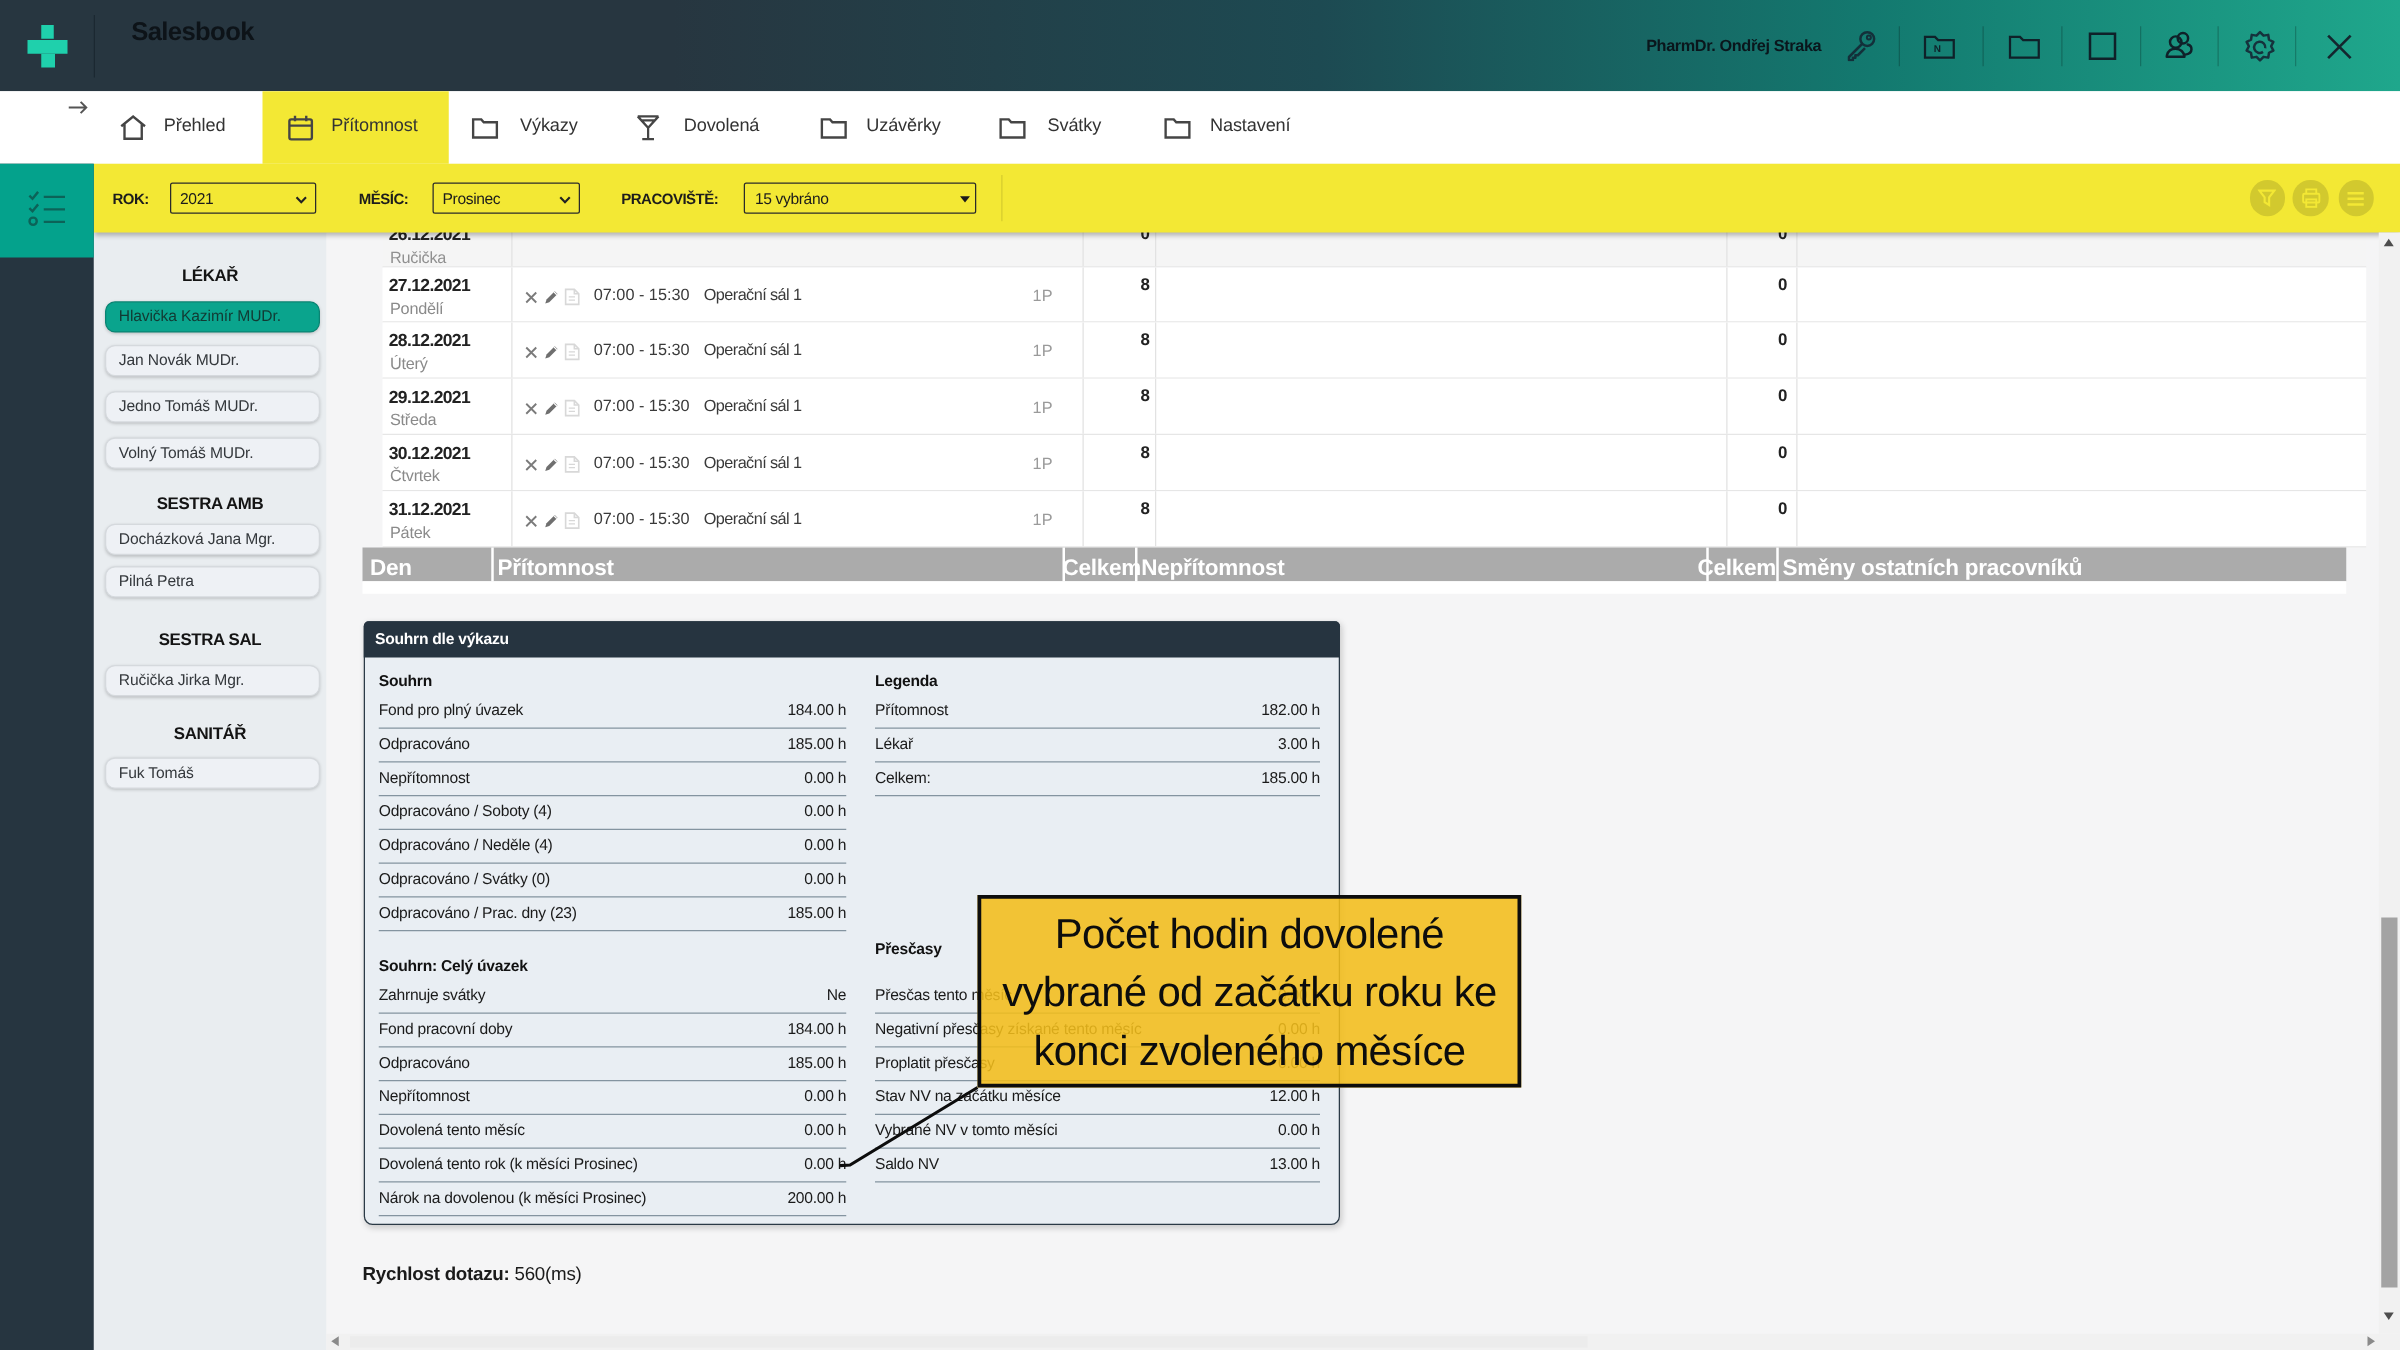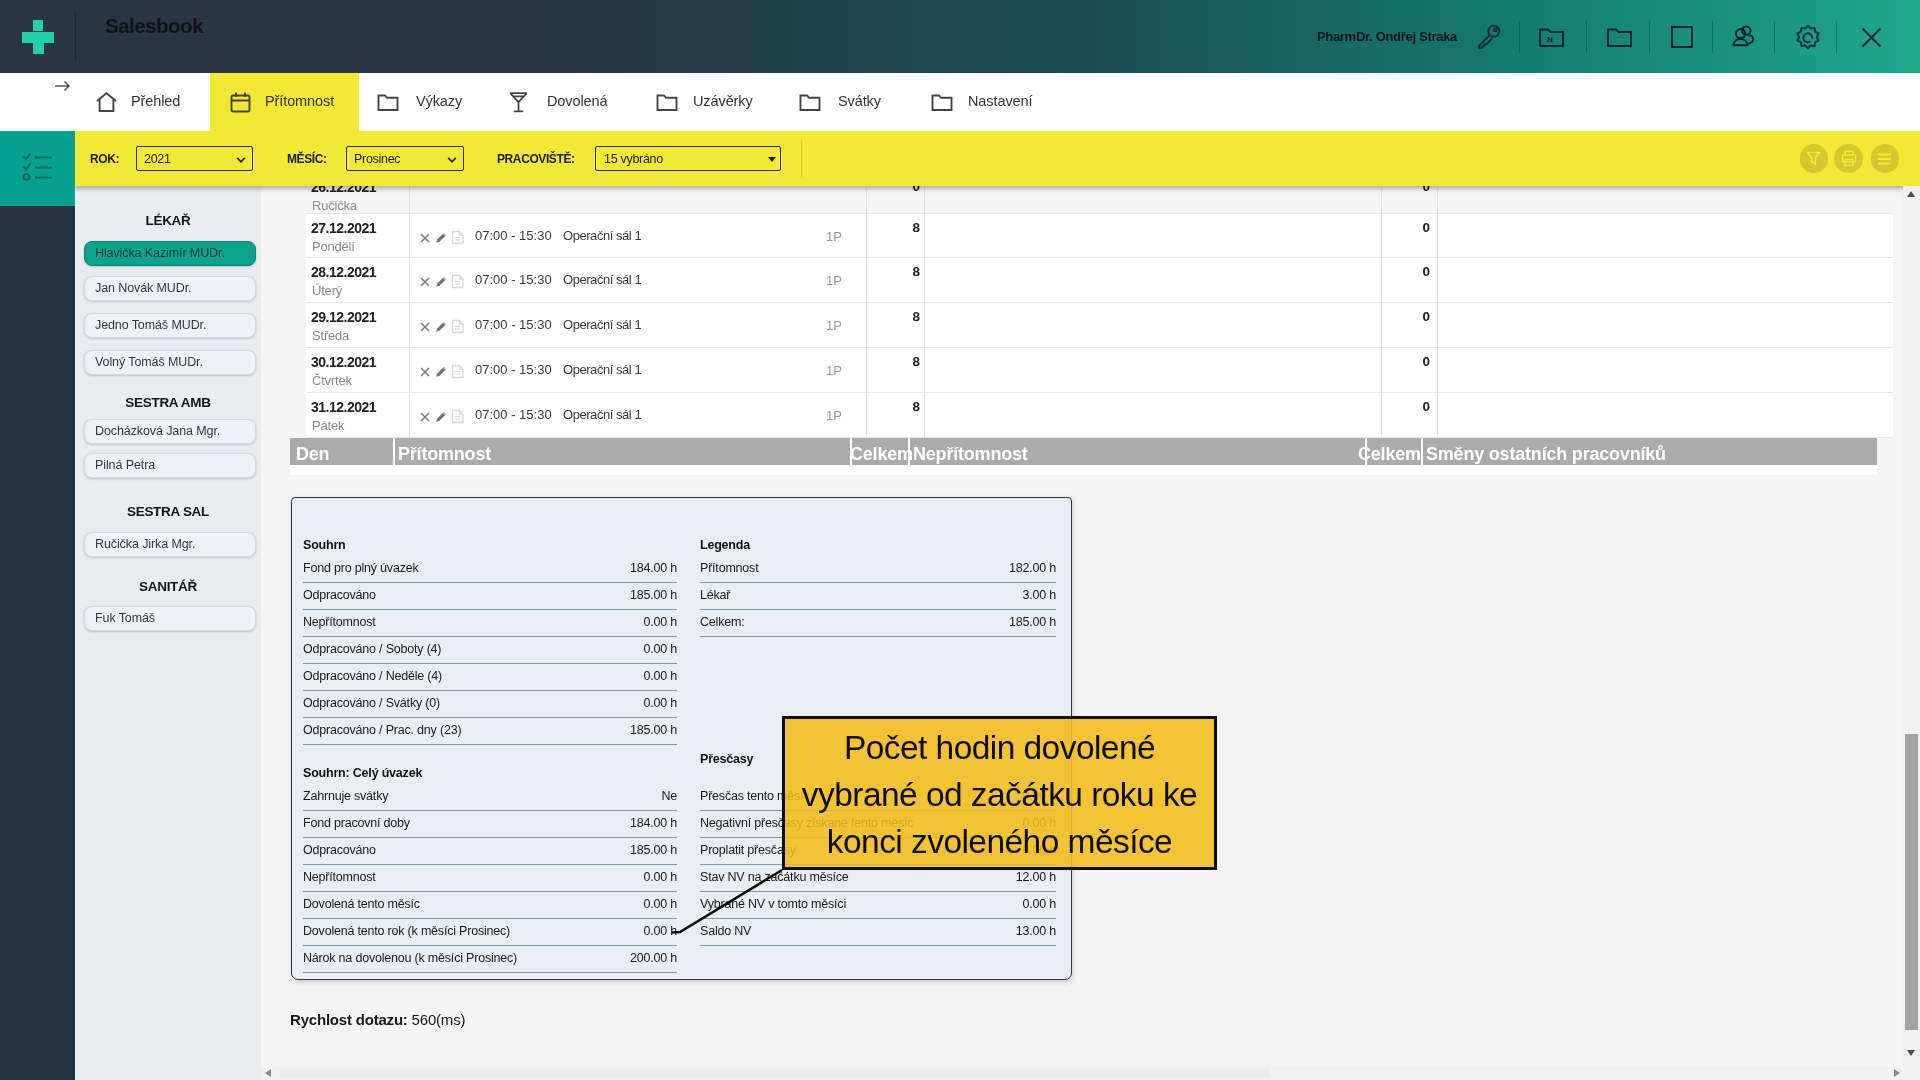--- a/index.html
+++ b/index.html
@@ -186,20 +186,23 @@
     <div class="abs" style="left:103px; top:0; width:2px; height:27px; background:#fff;"></div>
     <div class="abs" style="left:560px; top:0; width:2px; height:27px; background:#fff;"></div>
     <div class="abs" style="left:618px; top:0; width:2px; height:27px; background:#fff;"></div>
     <div class="abs" style="left:1075px; top:0; width:2px; height:27px; background:#fff;"></div>
     <div class="abs" style="left:1131px; top:0; width:2px; height:27px; background:#fff;"></div>
   </div>
   <div class="abs" style="top:296px; left:0; width:1587px; height:10px; background:#fff;"></div>
 </div>
 
 <div id="panel" class="abs" style="left:291px; top:497px; width:781px; height:483px; background:#e9eef3; border:1px solid #2b3a46; border-radius:4px 4px 7px 7px; box-shadow:1px 2px 5px rgba(0,0,0,0.18);">
+  <div class="abs" style="left:-1px; top:-1px; width:781px; height:29px; background:#263440; border-radius:4px 4px 0 0;">
+      <span style="position:absolute; left:9px; top:7px; font-size:12.5px; letter-spacing:-0.2px; font-weight:bold; color:#fff;">Souhrn dle výkazu</span>
+    </div>
   <div class="phead" style="left:11px; top:40px;">Souhrn</div>
   <div class="phead" style="left:408px; top:40px;">Legenda</div>
   <div class="phead" style="left:11px; top:268px;">Souhrn: Celý úvazek</div>
   <div class="phead" style="left:408px; top:254px;">Přesčasy</div>
   <div class="prow" style="left:11px; top:63px;">Fond pro plný úvazek</div>
   <div class="pvl" style="left:285px; width:100px; top:63px;">184.00 h</div>
   <div class="pline" style="left:11px; width:374px; top:84px;"></div>
   <div class="prow" style="left:11px; top:90px;">Odpracováno</div>
   <div class="pvl" style="left:285px; width:100px; top:90px;">185.00 h</div>
   <div class="pline" style="left:11px; width:374px; top:111px;"></div>

